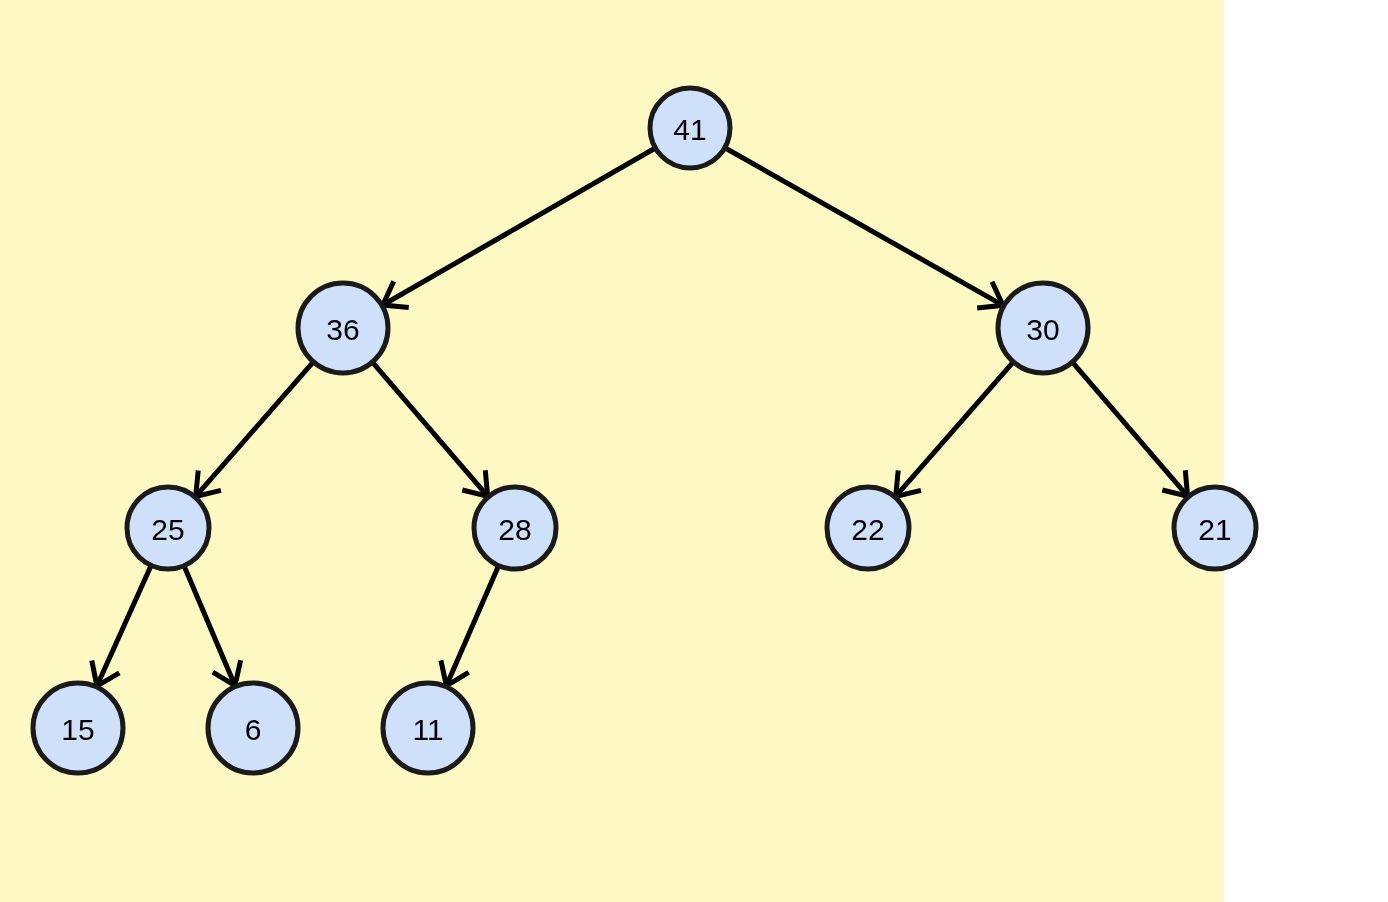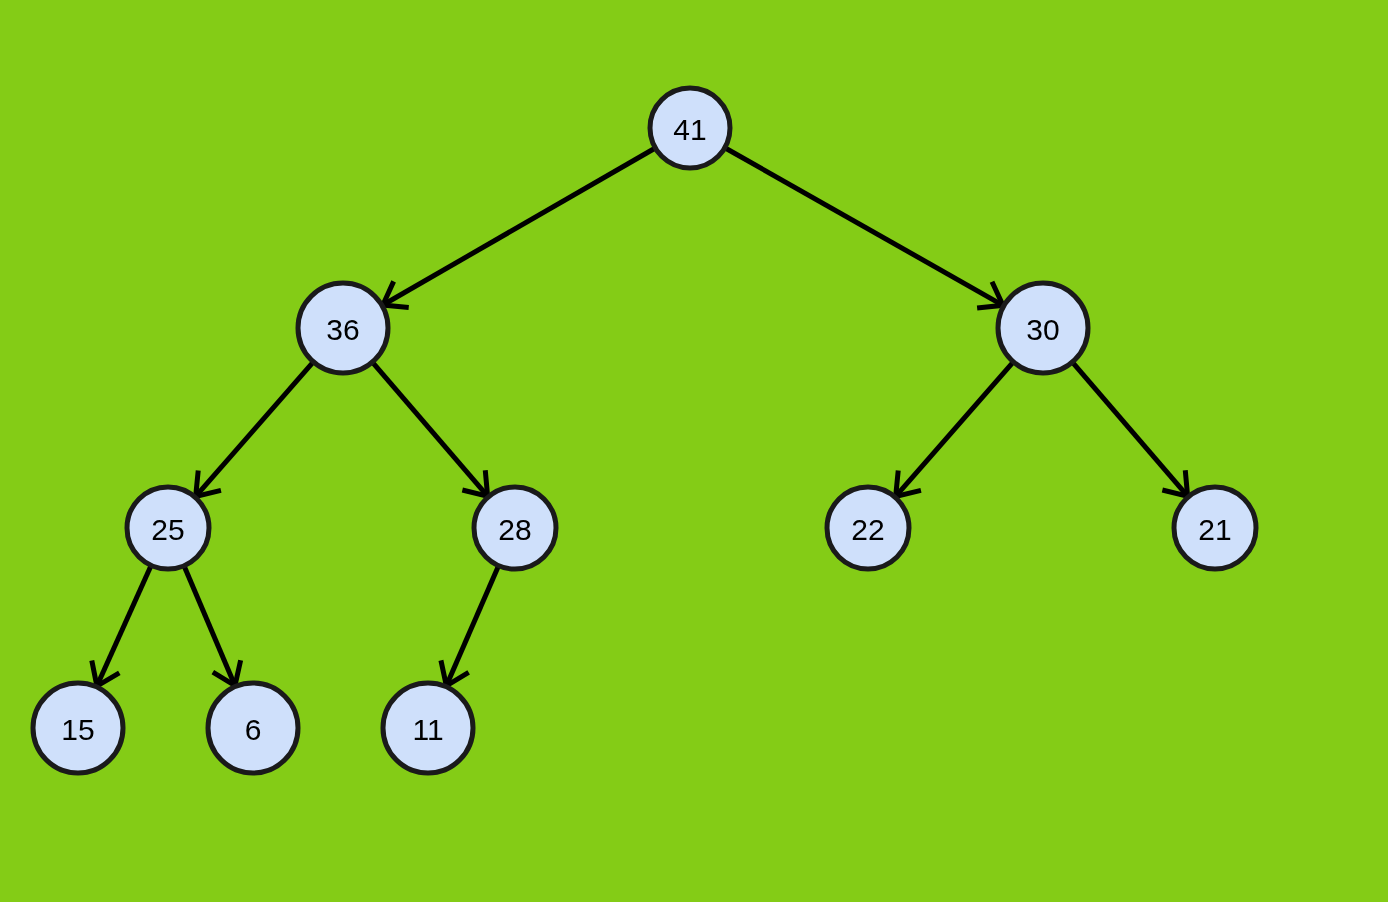--- a/index.html
+++ b/index.html
@@ -8,23 +8,23 @@
     background: #ffffff;
   }
   body {
     width: 1388px;
     height: 902px;
     overflow: hidden;
     font-family: "Liberation Sans", sans-serif;
   }
   #tree-canvas {
     position: relative;
-    width: 1388px;
+    width: 1224px;
     height: 902px;
-    background: #84cc16;
+    background: #fef9c3;
   }
   svg.tree-svg {
     position: absolute;
     top: 0;
     left: 0;
     width: 1388px;
     height: 902px;
     display: block;
   }
   .edge-line {

